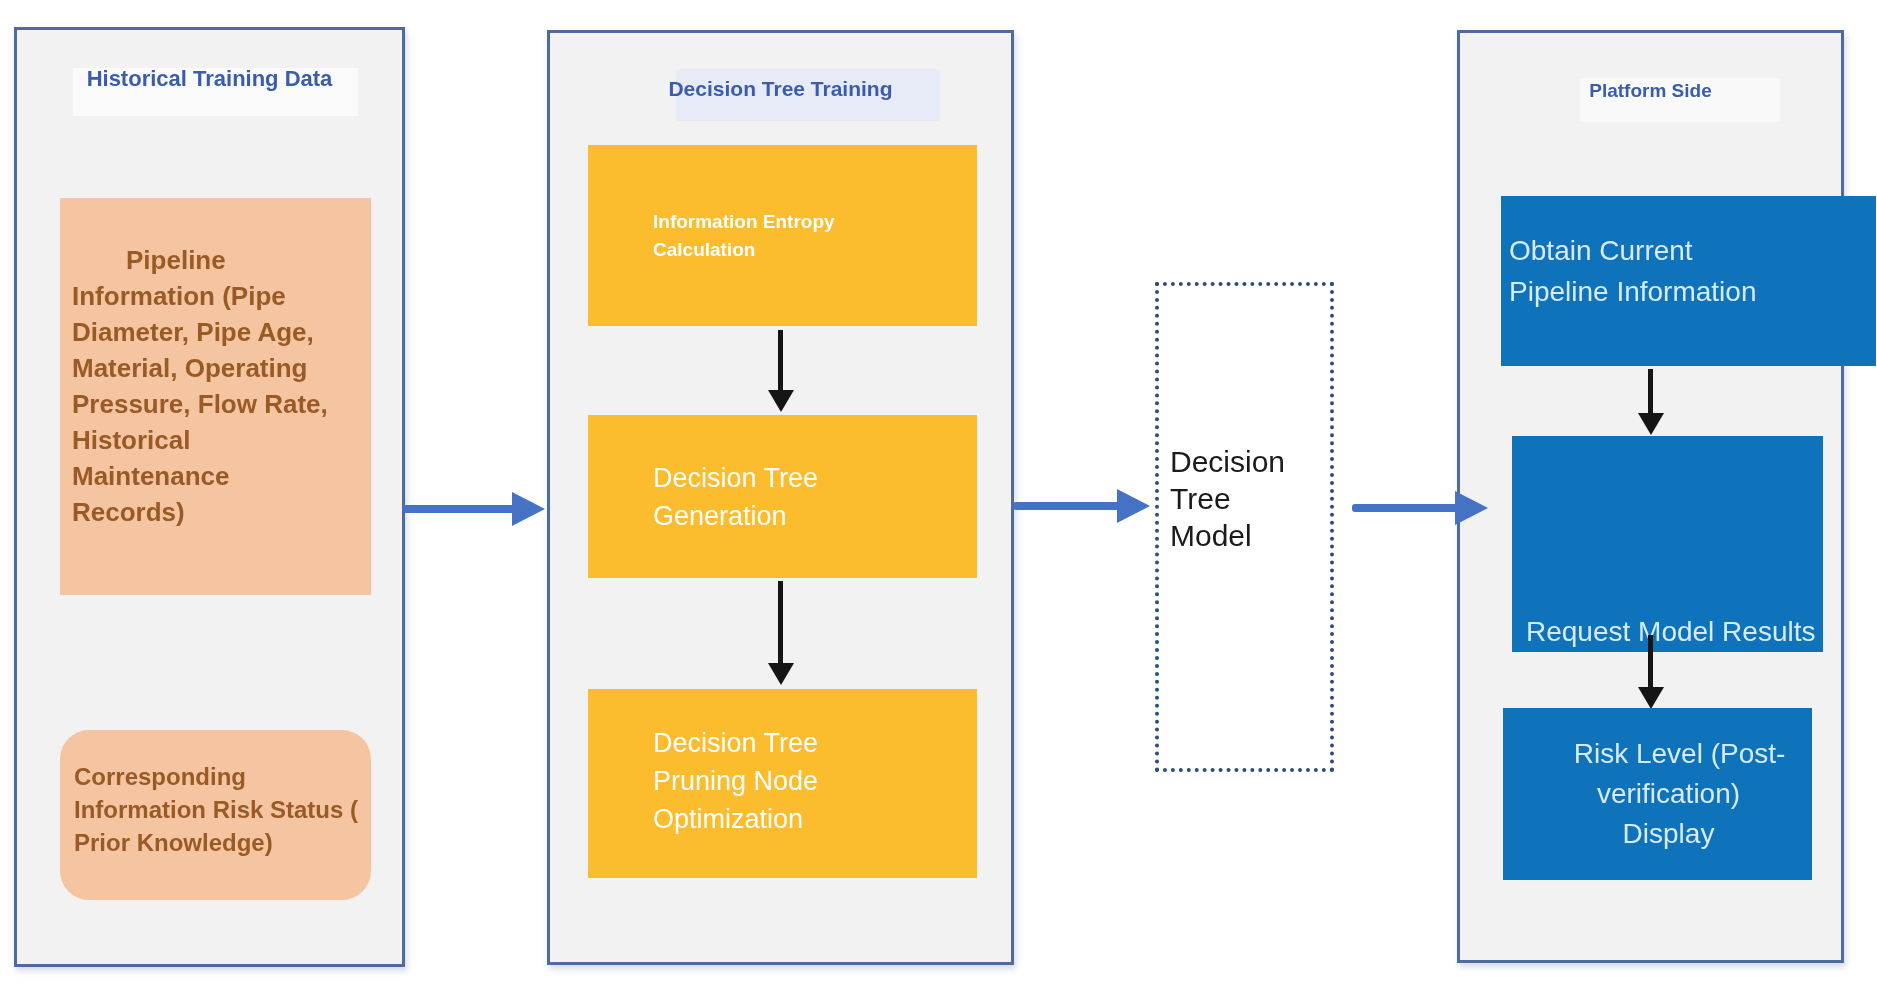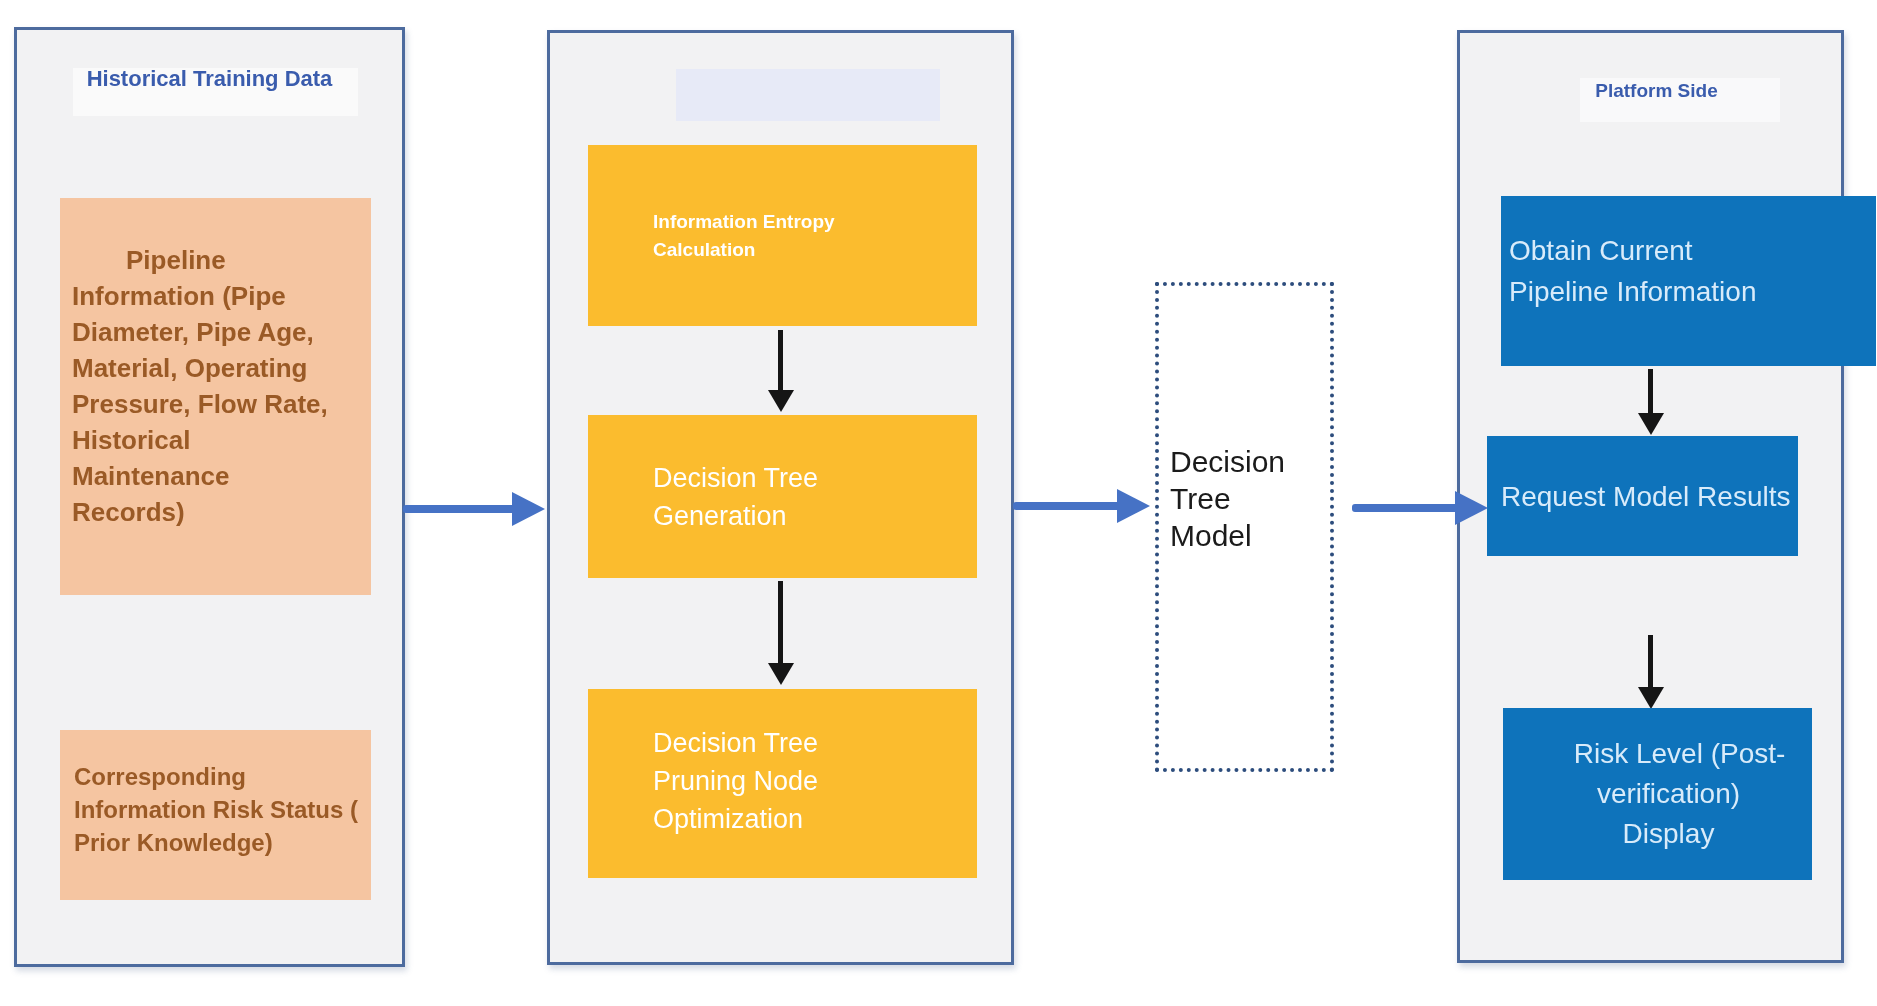--- a/index.html
+++ b/index.html
@@ -35,55 +35,55 @@
   .panel-left  {left:14px;  top:27px; width:391px; height:940px;}
   .panel-middle{left:547px; top:30px; width:467px; height:935px;}
   .panel-right {left:1457px;top:30px; width:387px; height:933px;}
 
   .panel-title{
     position:absolute;left:0;width:100%;text-align:center;
     color:var(--title-blue);font-weight:700;z-index:2;
   }
   .panel-left  .panel-title{top:36px;font-size:22px;}
   .panel-middle .panel-title{top:44px;font-size:21px;}
-  .panel-right .panel-title{top:47px;font-size:19px;margin-left:6px;}
+  .panel-right .panel-title{top:47px;font-size:19px;}
 
   .title-hl{position:absolute;z-index:1;}
   .panel-left  .title-hl{left:56px; top:38px;width:285px;height:48px;background:rgba(255,255,255,0.6);}
   .panel-middle .title-hl{left:126px;top:36px;width:264px;height:52px;background:rgba(222,228,250,0.55);}
   .panel-right .title-hl{left:120px;top:45px;width:200px;height:44px;background:rgba(255,255,255,0.55);}
 
   
   .node{position:absolute;display:flex;align-items:center;}
   .node .txt{white-space:pre-line;width:100%;}
 
   
   .obox{background:var(--orange-box);}
   .obox .txt{color:var(--orange-text);font-weight:700;}
   .obox-1{left:43px;top:168px;width:311px;height:397px;}
   .obox-1 .txt{font-size:26px;line-height:36px;padding:0 16px 0 12px;text-indent:54px;margin-top:-22px;}
-  .obox-2{left:43px;top:700px;width:311px;height:170px;}
+  .obox-2{left:43px;top:700px;width:311px;height:170px;border-radius:29px;}
   .obox-2 .txt{font-size:24px;line-height:33px;padding-left:14px;margin-top:-12px;}
 
   
   .ybox{background:var(--yellow-box);}
   .ybox .txt{color:var(--yellow-text);padding-left:65px;}
   .ybox-1{left:38px;top:112px;width:389px;height:181px;}
   .ybox-1 .txt{font-size:19px;line-height:28px;font-weight:700;}
   .ybox-2{left:38px;top:382px;width:389px;height:163px;}
   .ybox-2 .txt{font-size:27px;line-height:38px;}
   .ybox-3{left:38px;top:656px;width:389px;height:189px;}
   .ybox-3 .txt{font-size:27px;line-height:38px;margin-top:-6px;}
 
   
   .bbox{background:var(--blue-box);}
   .bbox .txt{color:var(--blue-box-text);}
   .bbox-1{left:41px;top:163px;width:375px;height:170px;}
   .bbox-1 .txt{font-size:28px;line-height:41px;padding-left:8px;margin-top:-20px;}
-  .bbox-2{left:27px;top:403px;width:311px;height:120px;}
+  .bbox-2{left:52px;top:403px;width:311px;height:216px;align-items:flex-end;}
   .bbox-2 .txt{font-size:28px;line-height:41px;padding-left:14px;}
   .bbox-3{left:43px;top:675px;width:309px;height:172px;text-align:center;}
   .bbox-3 .txt{font-size:28px;line-height:40px;padding-left:22px;text-indent:22px;}
 
   
   .model-box{
     position:absolute;left:1155px;top:282px;width:179px;height:490px;
     border:4px dotted var(--model-border);background:#ffffff;
     display:flex;align-items:center;z-index:3;
   }
@@ -145,20 +145,21 @@
     </div>
     <div class="node obox obox-2">
       <div class="txt">Corresponding
 Information Risk Status (
 Prior Knowledge)</div>
     </div>
   </div>
 
   <div class="panel panel-middle">
     <div class="title-hl"></div>
+    <div class="panel-title">Decision Tree Training</div>
     <div class="node ybox ybox-1">
       <div class="txt">Information Entropy
 Calculation</div>
     </div>
     <div class="v-arrow m-arrow-1">
       <div class="shaft"></div>
         <div class="head"></div>
     </div>
     <div class="node ybox ybox-2">
       <div class="txt">Decision Tree

